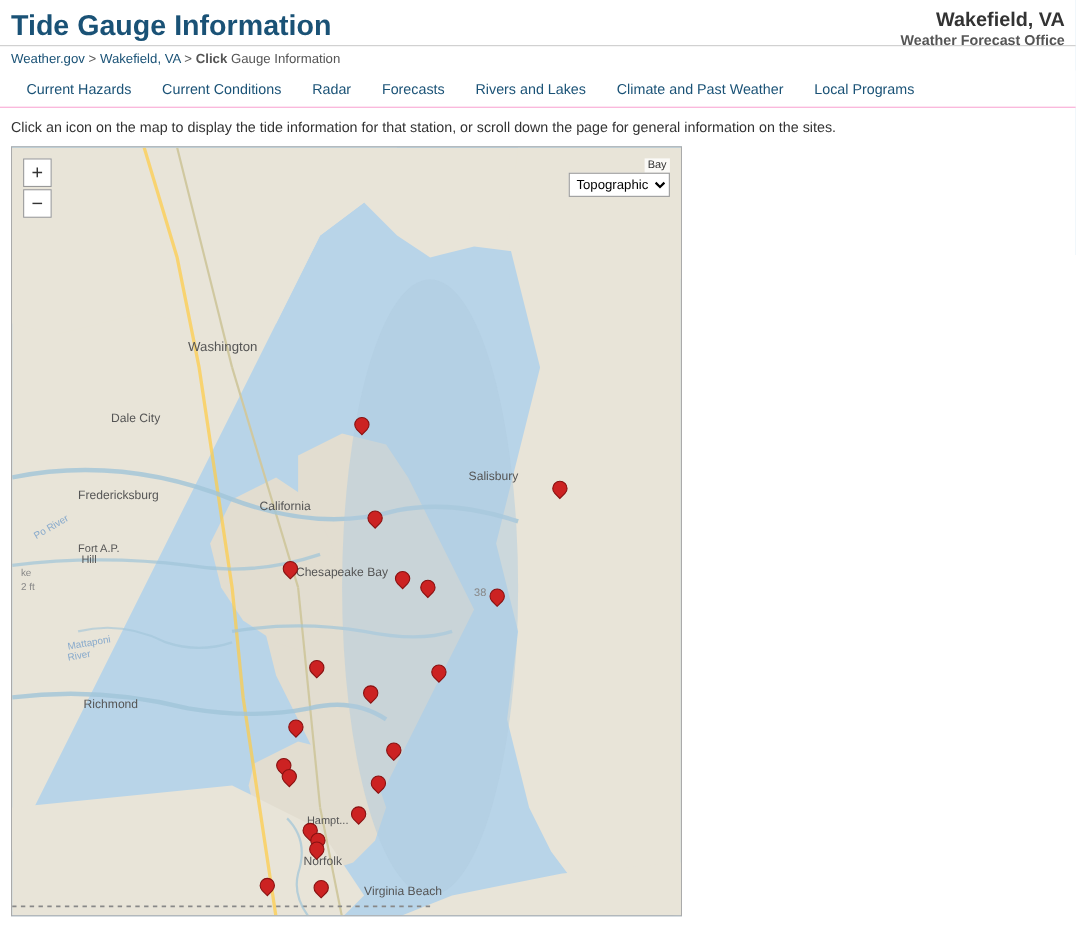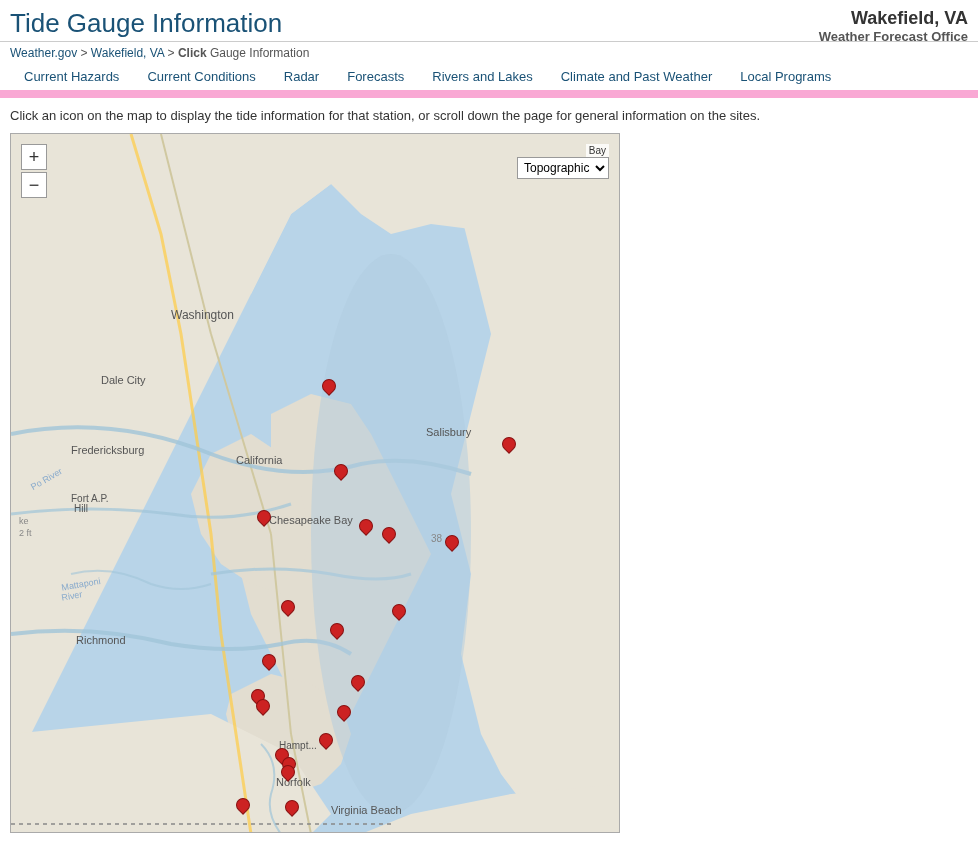--- a/index.html
+++ b/index.html
@@ -5,21 +5,21 @@
     * { margin: 0; padding: 0; box-sizing: border-box; }
     body { font-family: Arial, sans-serif; font-size: 13px; color: #333; background: #fff; }
 
     
     #header {
       padding: 8px 10px 2px 10px;
       border-bottom: 1px solid #ccc;
     }
     #header h1 {
       font-size: 26px;
-      font-weight: normal;
+      font-weight: bold;
       color: #1a5276;
       display: inline-block;
     }
     #header .location {
       float: right;
       text-align: right;
       font-size: 18px;
       font-weight: bold;
       color: #333;
     }
@@ -33,21 +33,21 @@
       font-size: 12px;
       color: #555;
       padding: 2px 10px 4px 10px;
       clear: both;
     }
     #breadcrumb a { color: #1a5276; text-decoration: none; }
 
     
     #nav {
       background: #fff;
-      border-bottom: 8px solid #f9a8d4;
+      border-bottom: 1px solid #f9a8d4;
       padding: 0 10px;
       display: flex;
       align-items: center;
       height: 34px;
     }
     #nav a {
       color: #1a5276;
       text-decoration: none;
       font-size: 13px;
       padding: 0 14px;

